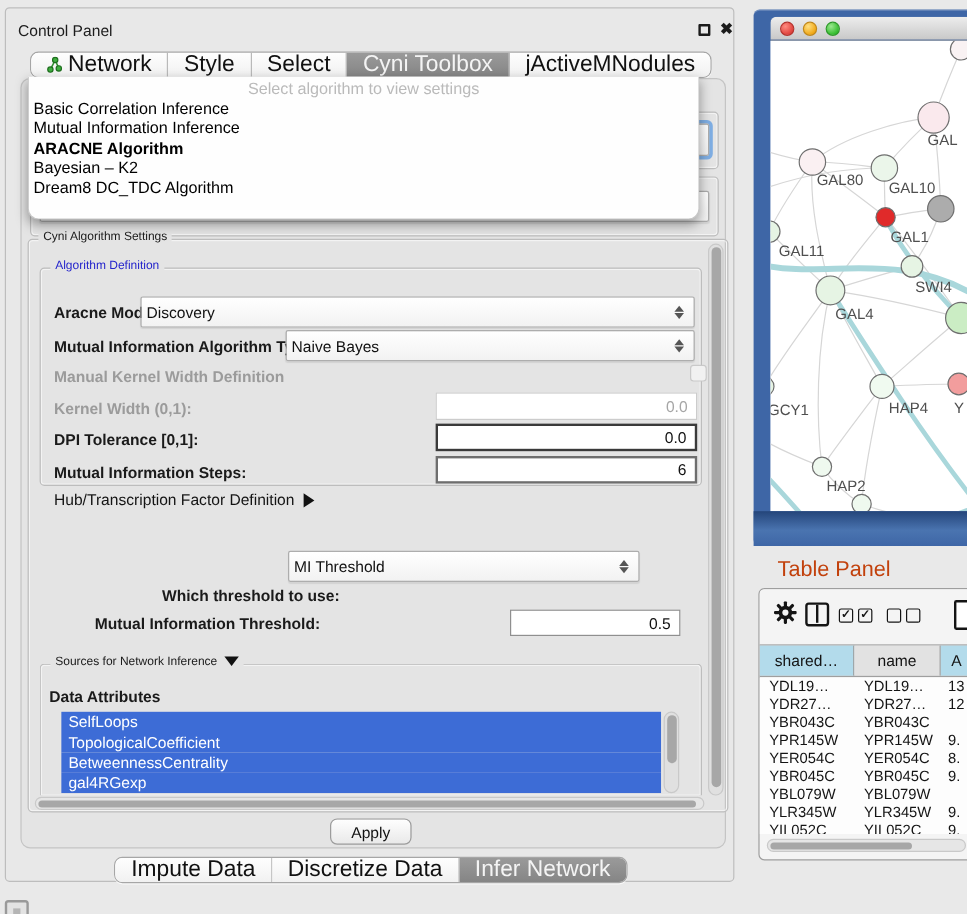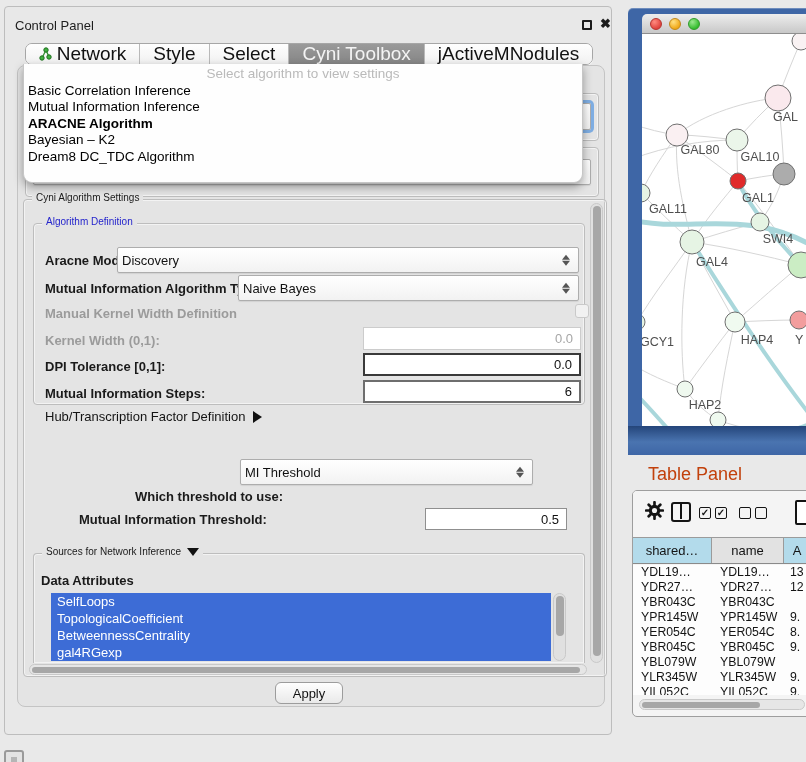--- a/index.html
+++ b/index.html
@@ -229,20 +229,27 @@
   <div class="sb-v" style="left:548px; top:586px; height:68px;">
       <div class="th" style="height:40px;"></div>
     </div>
 
   <div class="sb-h" style="left:24px; top:657px; width:558px;">
       <div class="th" style="width:548px;"></div>
     </div>
 
   <div class="abs applybtn">Apply</div>
 
+  <div class="abs tabbar-bottom">
+    <div class="seg" id="bottom-tabs">
+        <div class="seg-item">Impute Data</div>
+        <div class="seg-item">Discretize Data</div>
+        <div class="seg-item sel">Infer Network</div>
+      </div>
+  </div>
 </div>
 
 <div class="abs mini-ic"></div>
 
 <div class="abs netframe"></div>
 <div class="abs nettitle">
   <span class="light red"></span>
   <span class="light yel"></span>
   <span class="light grn"></span>
 </div>

